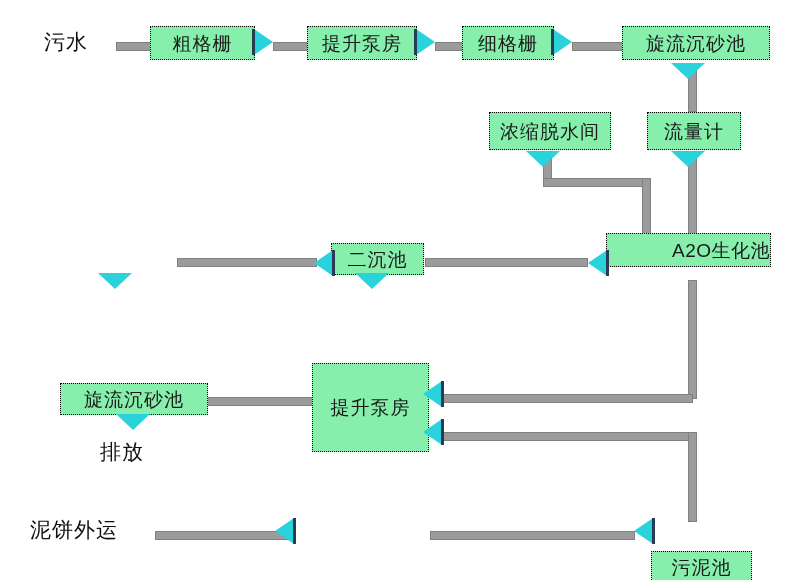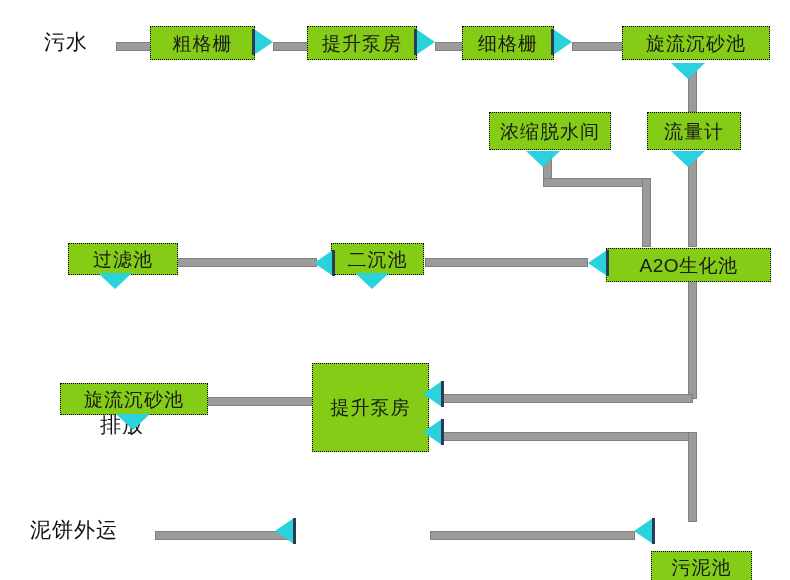--- a/index.html
+++ b/index.html
@@ -17,21 +17,21 @@
     background: #ffffff;
     overflow: hidden;
     padding-left: 44px;
   }
 
   
   .node {
     position: absolute;
     box-sizing: border-box;
     border: 1px dotted #000000;
-    background: #84cc16;
+    background: #86efac;
     color: #1a1a1a;
     font-size: 19px;
     line-height: 1;
     letter-spacing: 1px;
     display: flex;
     align-items: center;
     justify-content: center;
     text-align: center;
     white-space: nowrap;
     z-index: 5;
@@ -150,21 +150,21 @@
   <div class="arrow left" style="left:423px; top:419px;"></div>
   <div class="arrow-edge" style="left:441px; top:419px; width:3px; height:26px;"></div>
 
   <div class="arrow left" style="left:275px; top:518px;"></div>
   <div class="arrow-edge" style="left:293px; top:518px; width:3px; height:26px;"></div>
 
   <div class="arrow left" style="left:634px; top:518px;"></div>
   <div class="arrow-edge" style="left:652px; top:518px; width:3px; height:26px;"></div>
 
   <div class="flabel" style="left:44px;  top:31px;">污水</div>
-  <div class="flabel" style="left:100px; top:416px;font-family:Liberation Mono, monospace;">排放</div>
+  <div class="flabel" style="left:100px; top:441px;">排放</div>
   <div class="flabel" style="left:30px;  top:519px;">泥饼外运</div>
 
   <div class="node" style="left:150px; top:26px;  width:105px; height:34px;">
     <span>粗格栅</span>
   </div>
 
   <div class="node" style="left:307px; top:26px;  width:110px; height:34px;align-items:center;">
     <span>提升泵房</span>
   </div>
 
@@ -177,29 +177,26 @@
   </div>
 
   <div class="node" style="left:489px; top:112px; width:122px; height:38px;">
     <span>浓缩脱水间</span>
   </div>
 
   <div class="node" style="left:647px; top:112px; width:94px;  height:38px;">
     <span>流量计</span>
   </div>
 
-  <div class="node" style="left:68px;  top:243px; width:110px; height:32px;">
-    <span>过滤池</span>
-  </div>
 
   <div class="node" style="left:331px; top:243px; width:93px;  height:32px;">
     <span>二沉池</span>
   </div>
 
-  <div class="node mono" style="left:606px; top:248px; width:165px; height:34px;">
+  <div class="node mono" style="left:606px; top:233px; width:165px; height:34px;justify-content:flex-end;">
     <span>A2O生化池</span>
   </div>
 
   <div class="node" style="left:60px;  top:383px; width:148px; height:32px;">
     <span>旋流沉砂池</span>
   </div>
 
   <div class="node" style="left:312px; top:363px; width:117px; height:89px;">
     <span>提升泵房</span>
   </div>

